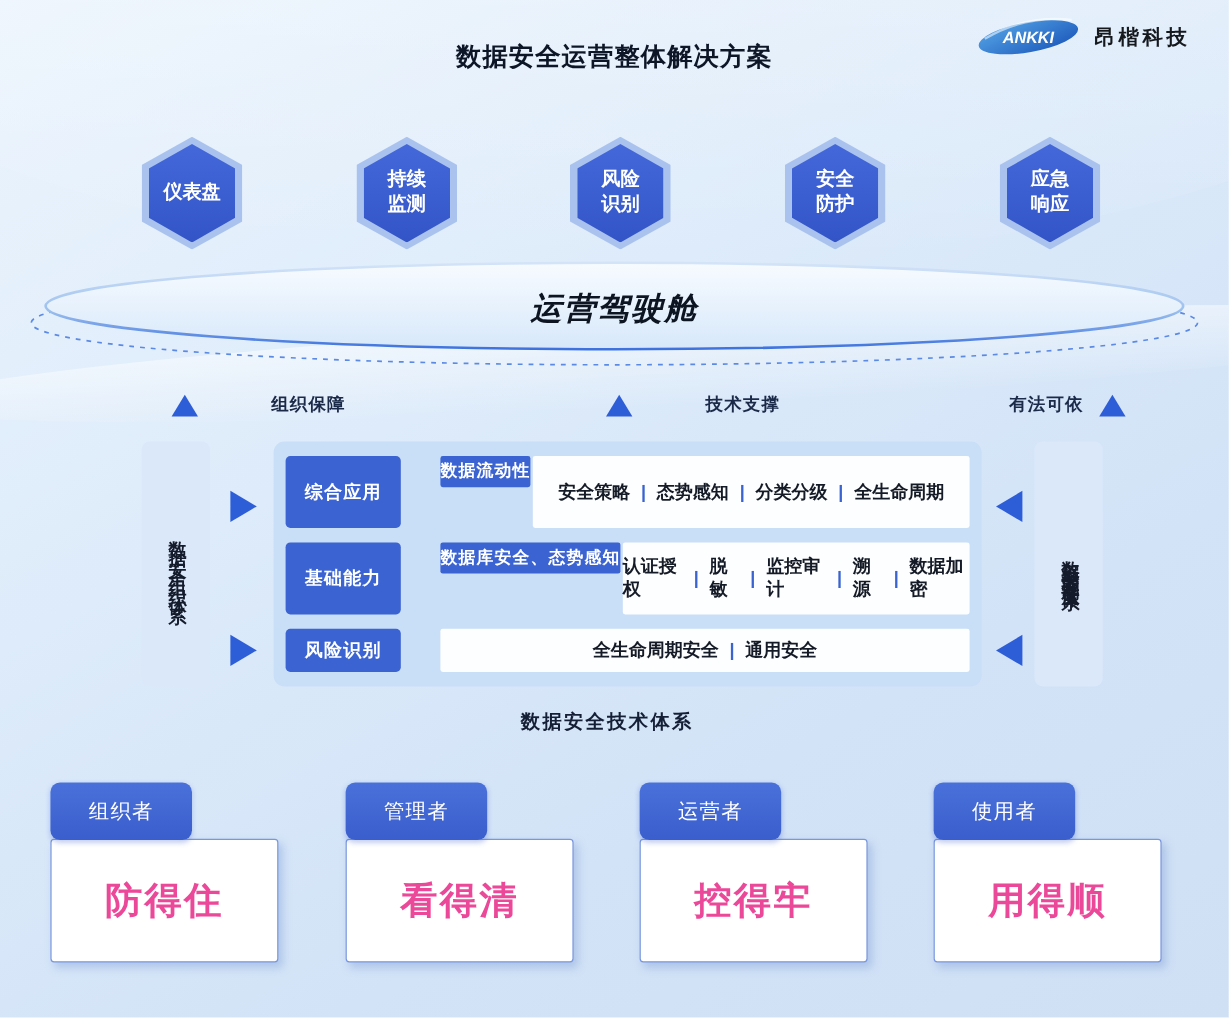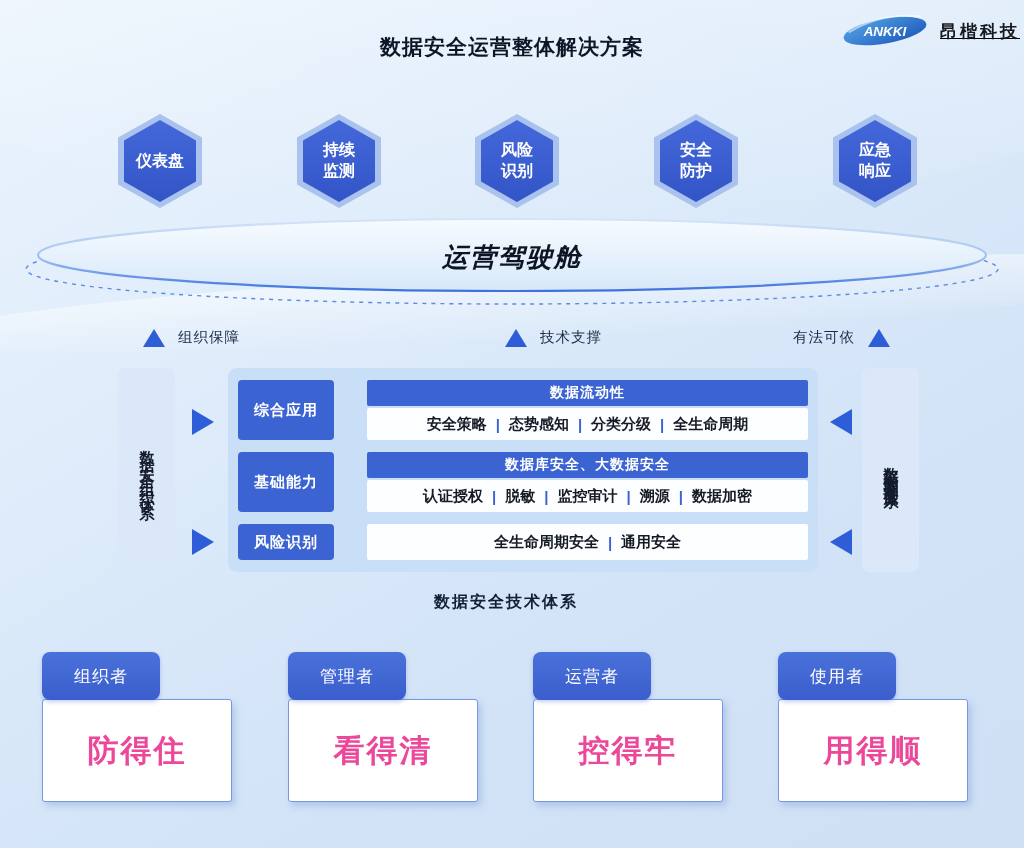--- a/index.html
+++ b/index.html
@@ -22,21 +22,21 @@
     background:linear-gradient(180deg,rgba(255,255,255,.55),rgba(255,255,255,0));
     border-radius:50%;
   }
 
   
   .title {
     position:absolute; top:33px; left:0; width:100%; text-align:center;
     font-size:21px; font-weight:700; color:#0d1626; letter-spacing:1px;
   }
   .brand {
-    position:absolute; top:14px; right:4px; display:flex; align-items:center; gap:9px;text-decoration:underline;
+    position:absolute; top:14px; right:32px; display:flex; align-items:center; gap:9px;
   }
   .brand-name { font-size:17px; font-weight:700; color:#15181d; letter-spacing:3px; }
 
   
   .hex { position:absolute; top:114px; width:84px; height:94px; }
   .hex-outer {
     position:absolute; inset:0; background:#aac3ee;
     clip-path:polygon(50% 0%,100% 25%,100% 75%,50% 100%,0% 75%,0% 25%);
   }
   .hex-inner {
@@ -50,21 +50,21 @@
 
   
   .cockpit-svg { position:absolute; top:212px; left:0; }
   .cockpit-label {
     position:absolute; top:240px; left:0; width:100%; text-align:center;
     font-size:26px; font-weight:700; color:#0e1522; letter-spacing:2px;font-style:italic;
   }
 
   
   .pillar { position:absolute; top:328px; display:flex; align-items:center; gap:13px; }
-  .pillar-label { font-size:14.5px; font-weight:400; color:#1c2a49; letter-spacing:1px; }
+  .pillar-label { font-size:14.5px; font-weight:700; color:#1c2a49; letter-spacing:1px;margin-left:48px; }
   .tri-up {
     width:0; height:0;
     border-left:11px solid transparent; border-right:11px solid transparent;
     border-bottom:18px solid #2e5ed7;
   }
 
   
   .side-bar {
     position:absolute; top:368px; width:57px; height:204px;
     background:#dbe8fa; border-radius:7px;
@@ -91,21 +91,21 @@
     padding:12px 10px; display:flex; flex-direction:column; gap:12px;
   }
   .m-row { display:flex; column-gap:14px; }
   .m-row.tall { height:60px; }
   .m-row.short { height:36px; }
   .m-label {
     width:96px; flex:0 0 96px; background:#3b63d1; border-radius:4px;
     display:flex; align-items:center; justify-content:center;
     color:#fff; font-size:15px; font-weight:700; letter-spacing:1px;
   }
-  .m-content { flex:1; display:flex; flex-direction:column; gap:2px;padding-left:19px; }
+  .m-content { flex:1; display:flex; flex-direction:row; gap:2px;padding-left:19px; }
   .m-header {
     height:26px; background:#3b63d1; border-radius:2px;
     display:flex; align-items:center; justify-content:center;
     color:#fff; font-size:14px; font-weight:700; letter-spacing:1px;
   }
   .m-items {
     flex:1; min-height:32px; background:#fdfeff; border-radius:2px;
     display:flex; align-items:center; justify-content:center;
     color:#151b26; font-size:15px; font-weight:700;
   }
@@ -227,21 +227,21 @@
             <span class="pipe">|</span>
             <span>分类分级</span>
             <span class="pipe">|</span>
             <span>全生命周期</span>
           </div>
       </div>
     </div>
     <div class="m-row tall">
       <div class="m-label">基础能力</div>
       <div class="m-content">
-        <div class="m-header">数据库安全、大数据安全</div>
+        <div class="m-header">数据库安全、态势感知</div>
         <div class="m-items">
             <span>认证授权</span>
             <span class="pipe">|</span>
             <span>脱敏</span>
             <span class="pipe">|</span>
             <span>监控审计</span>
             <span class="pipe">|</span>
             <span>溯源</span>
             <span class="pipe">|</span>
             <span>数据加密</span>

